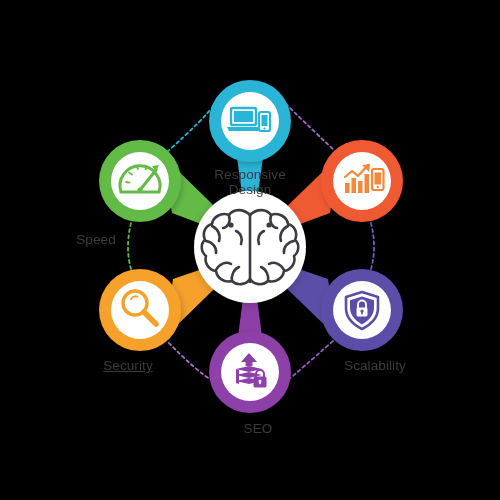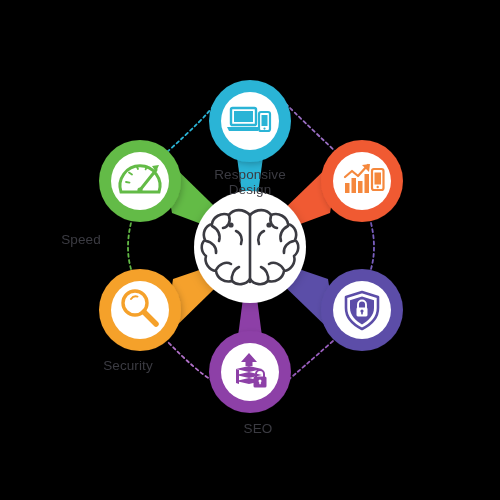--- a/index.html
+++ b/index.html
@@ -224,20 +224,21 @@
         <circle cx="260" cy="381" r="1.5" fill="#ffffff"></circle>
         <rect x="259.3" y="381" width="1.5" height="3.2" fill="#ffffff"></rect>
       </g>
     </g>
 
   </svg>
 
   <div class="node-label" style="left:250px; top:167px; width:140px;">Responsive
 Design</div>
 
-  <div class="node-label" style="left:81px; top:232px; width:90px;">Speed</div>
-
-  <div class="node-label" style="left:128px; top:358px; width:110px;">Security</div>
-
+  <div class="node-label" style="left:96px; top:232px; width:90px;">Speed</div>
+
+  <div class="node-label" style="left:128px; top:358px; width:110px;text-decoration:underline;">Security</div>
+
+  <div class="node-label" style="left:375px; top:358px; width:120px;">Scalability</div>
 
   <div class="node-label" style="left:258px; top:421px; width:90px;">SEO</div>
 
 </div>
 
 </body></html>

